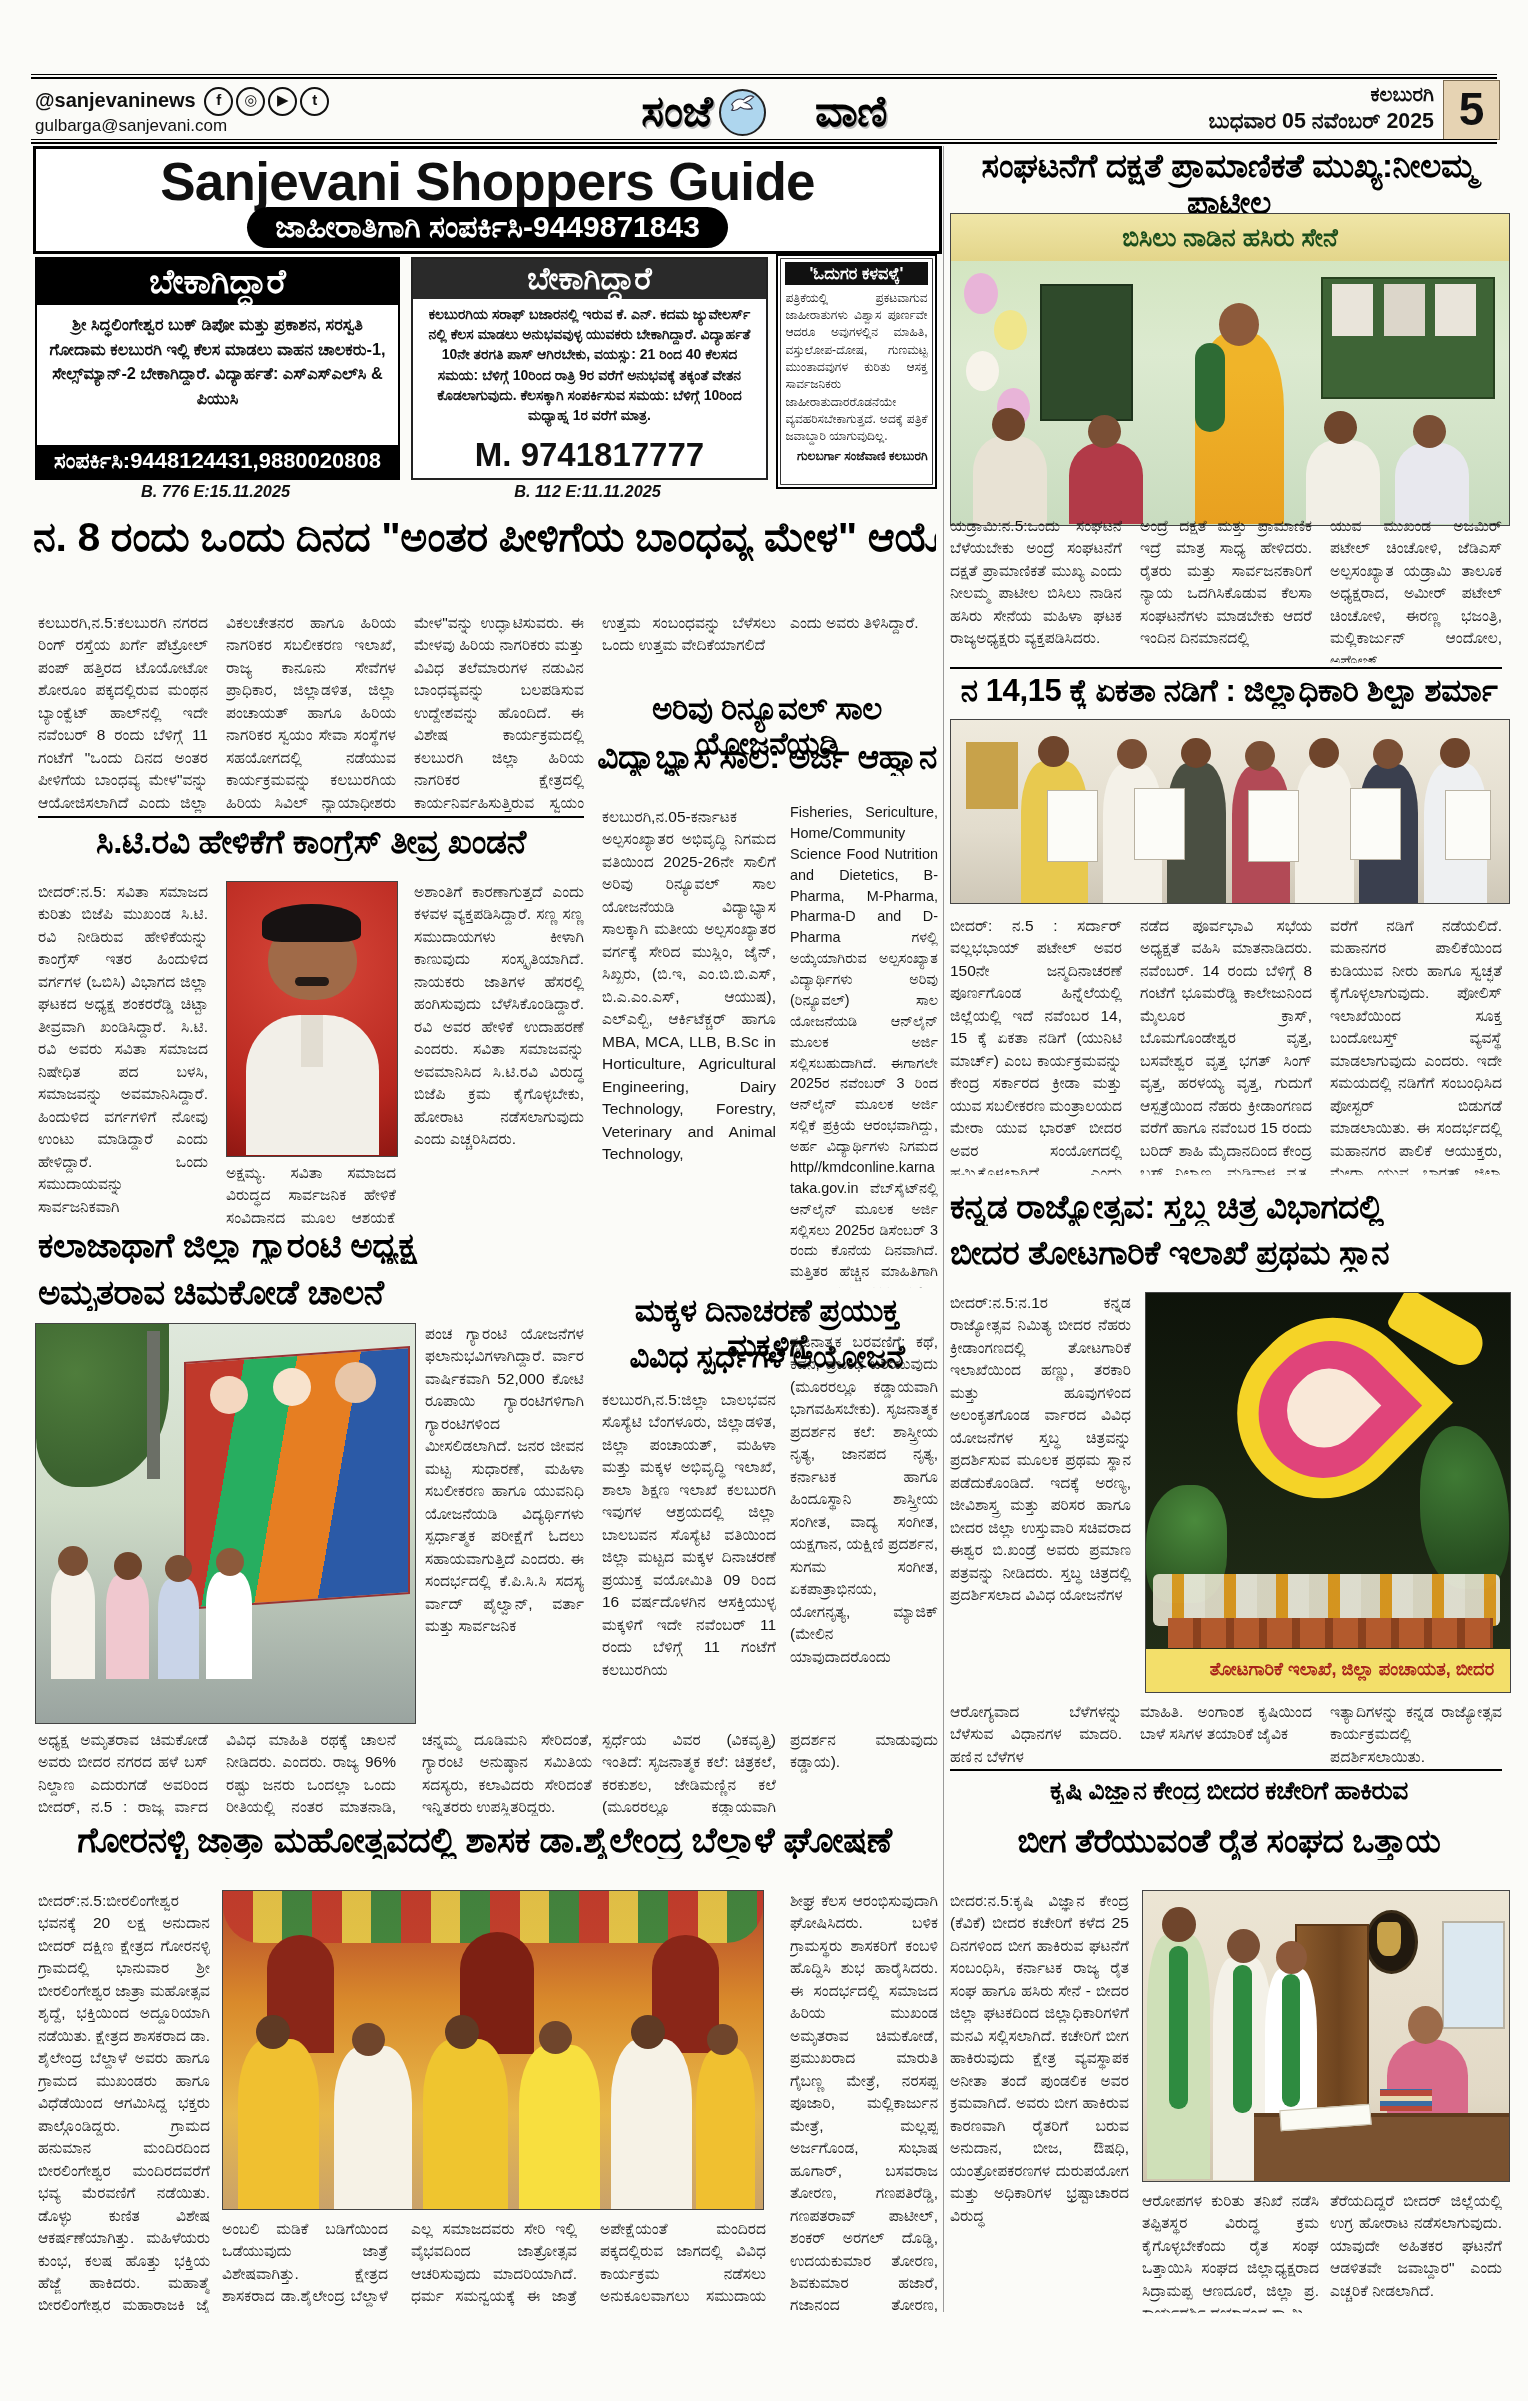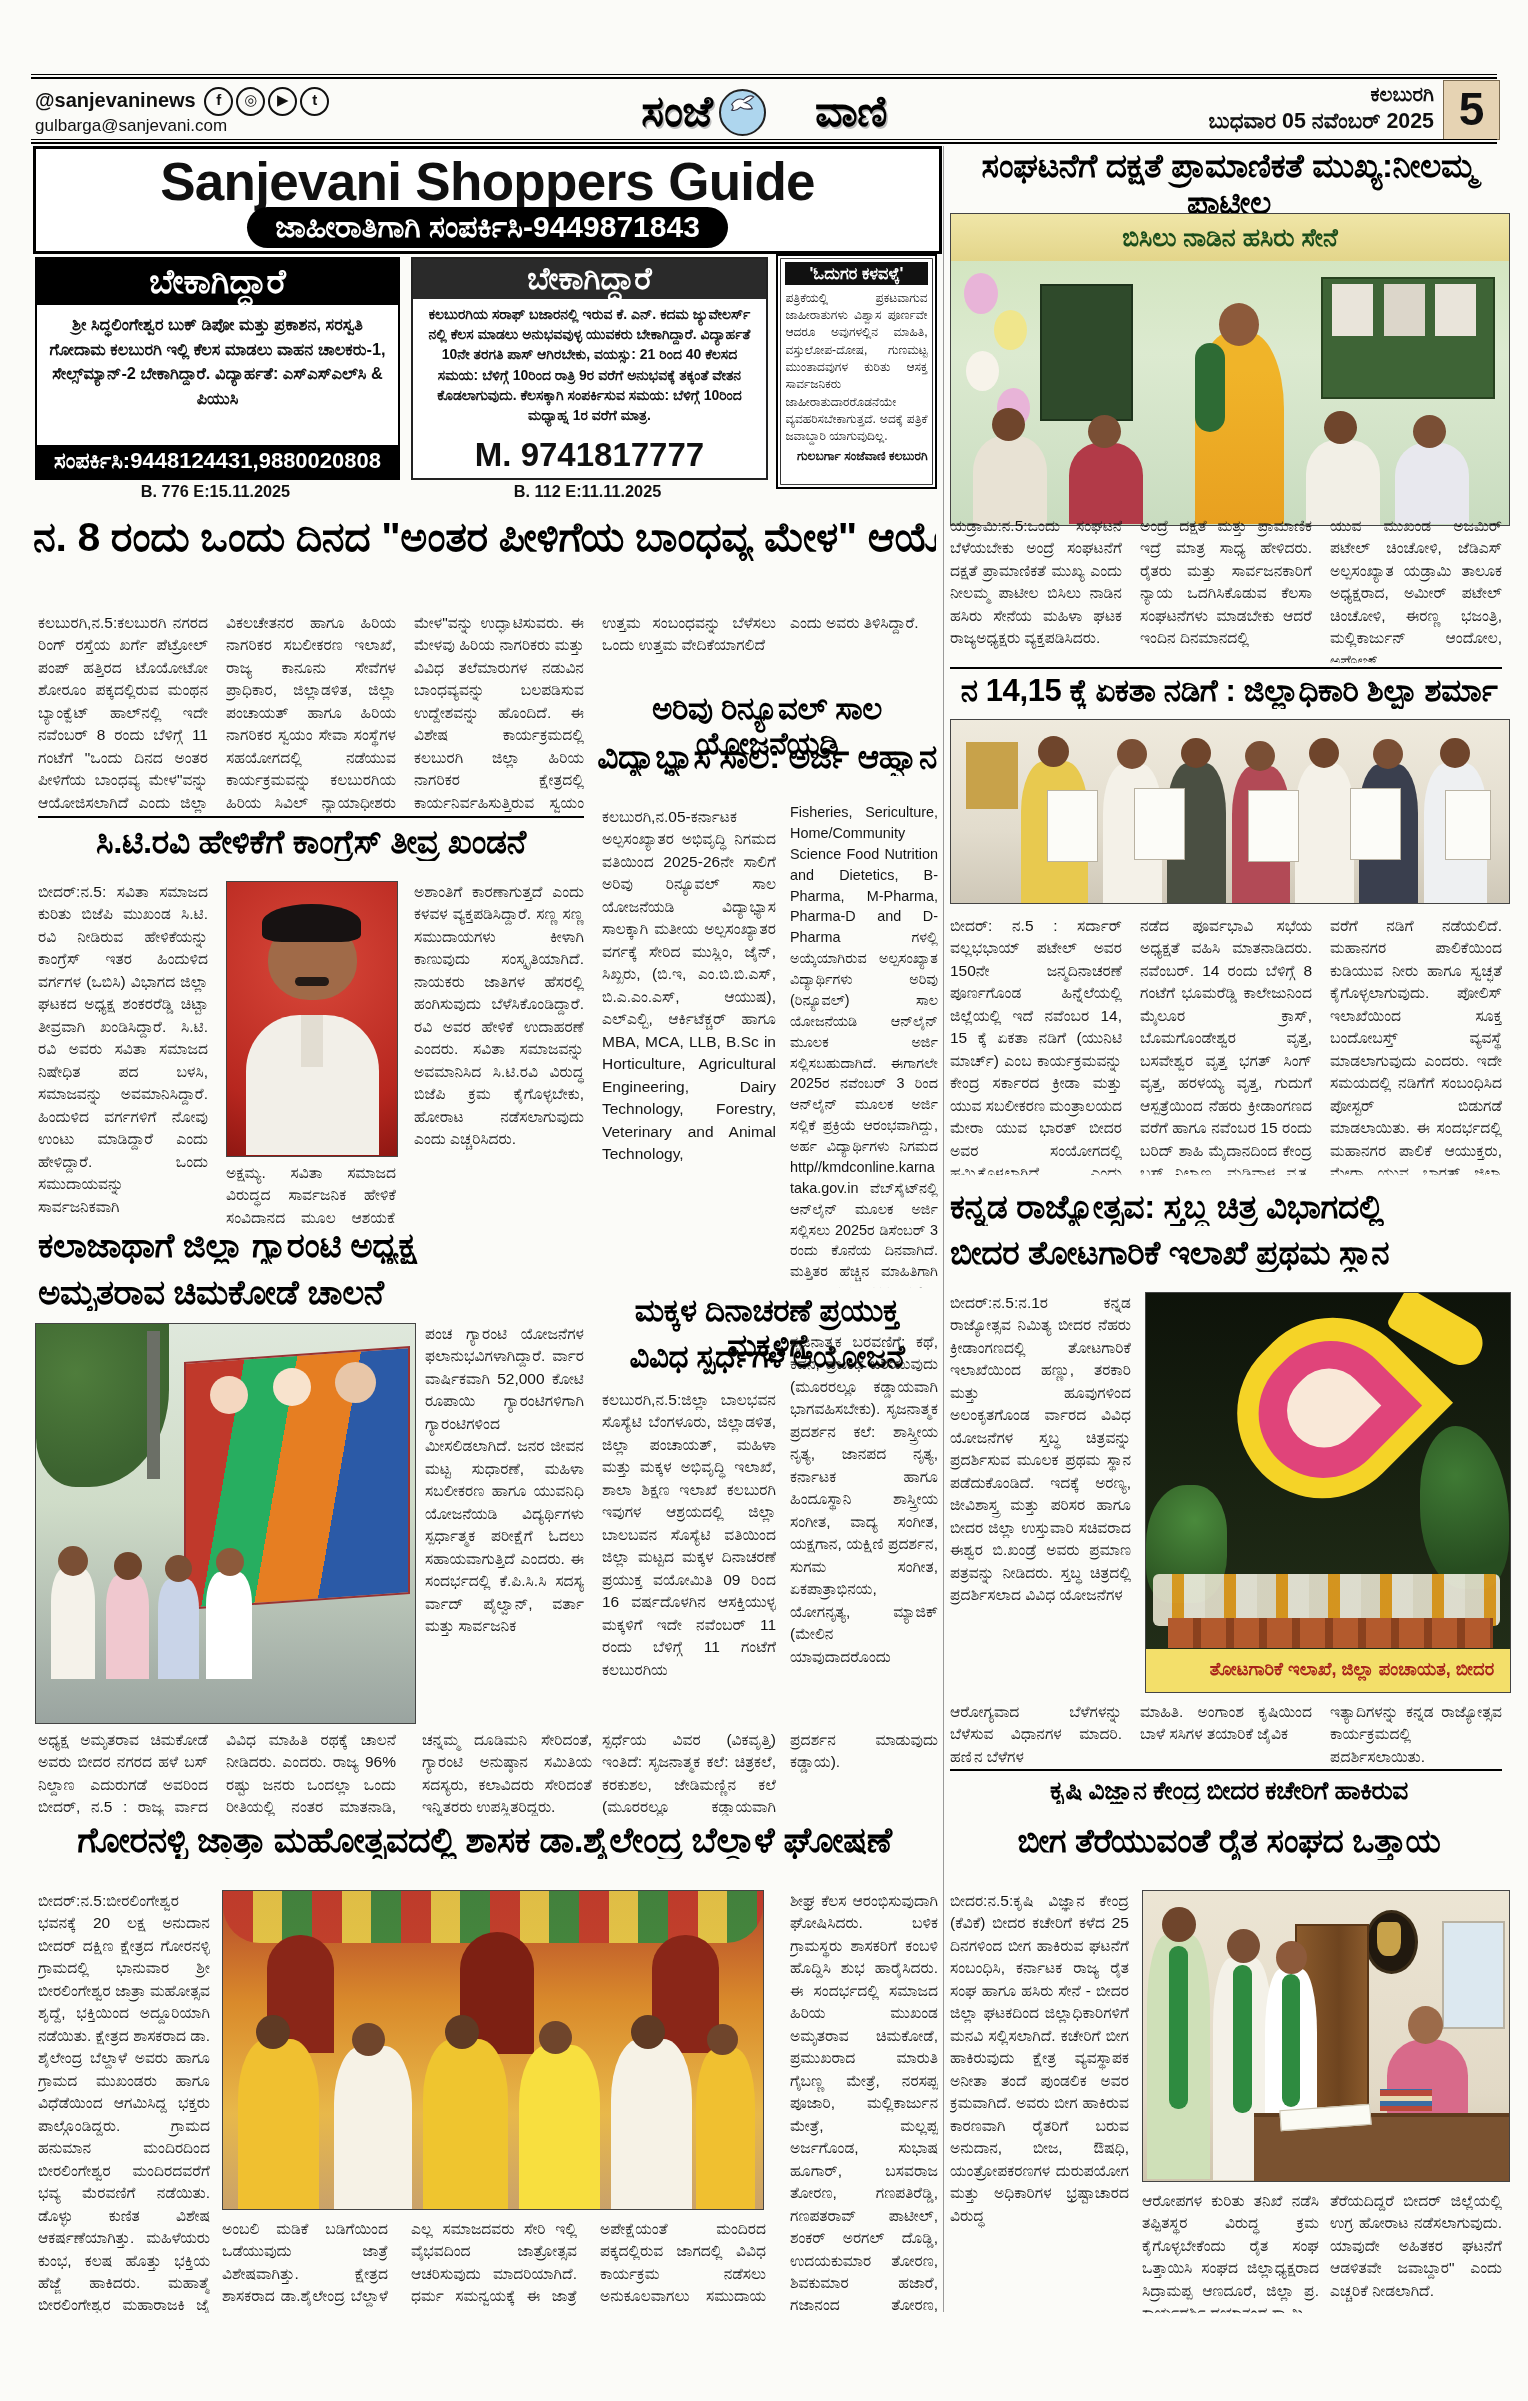--- a/index.html
+++ b/index.html
@@ -13,21 +13,21 @@
   .hl{position:absolute;font-weight:900;color:#000;letter-spacing:-0.4px;line-height:1.12;
       overflow:hidden;white-space:nowrap;}
   .hl.center{text-align:center;}
   .hl.wrap{white-space:normal;}
   .photo{position:absolute;overflow:hidden;border:0.7px solid #444;}
   .shape{position:absolute;}
   .adbox{position:absolute;border:2.2px solid #000;background:#fff;display:flex;flex-direction:column;}
   .adhead{background:#000;color:#fff;text-align:center;font-weight:900;}
   .adbody{flex:1;padding:7.4px 10.4px;text-align:center;font-weight:bold;}
   .adfoot{background:#000;color:#fff;text-align:center;font-weight:900;}
-  .code{position:absolute;font-weight:bold;font-size:16.3px;text-align:center;}
+  .code{position:absolute;font-weight:bold;font-size:16.3px;text-align:center;font-style:italic;}
   .vline{position:absolute;width:0.7px;background:#9a9a9a;}
   .icon{display:inline-block;width:25px;height:25px;border:2.2px solid #111;border-radius:50%;
         text-align:center;line-height:22px;font-weight:900;font-size:15px;color:#111;margin-left:3px;vertical-align:middle;}
 </style>
 </head>
 <body>
 
 <div class="drule" style="left:31px;top:74px;width:1466px;"></div>
 
 <div class="abs" style="left:35px;top:87px;">

